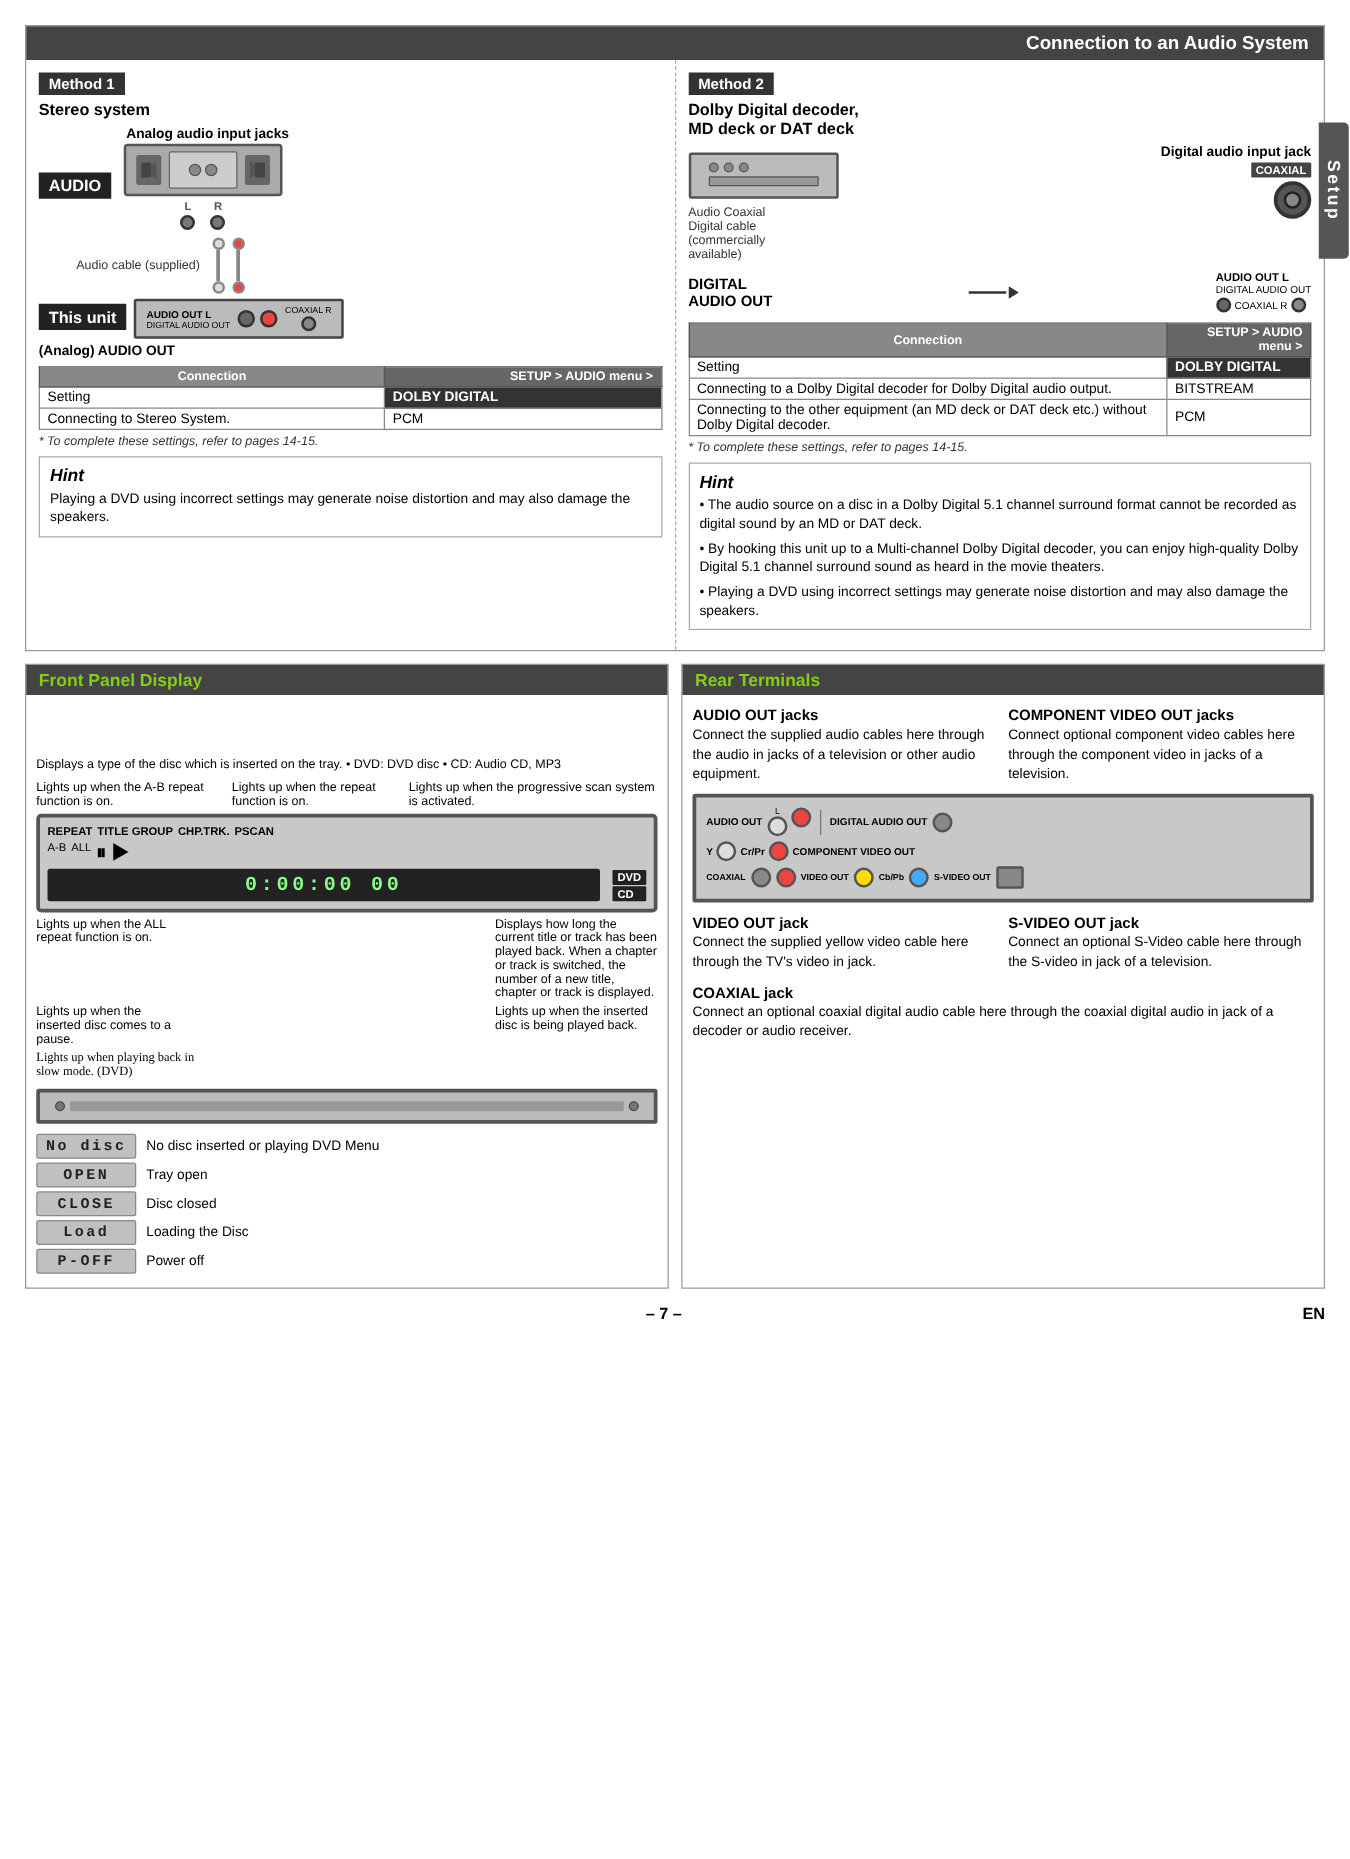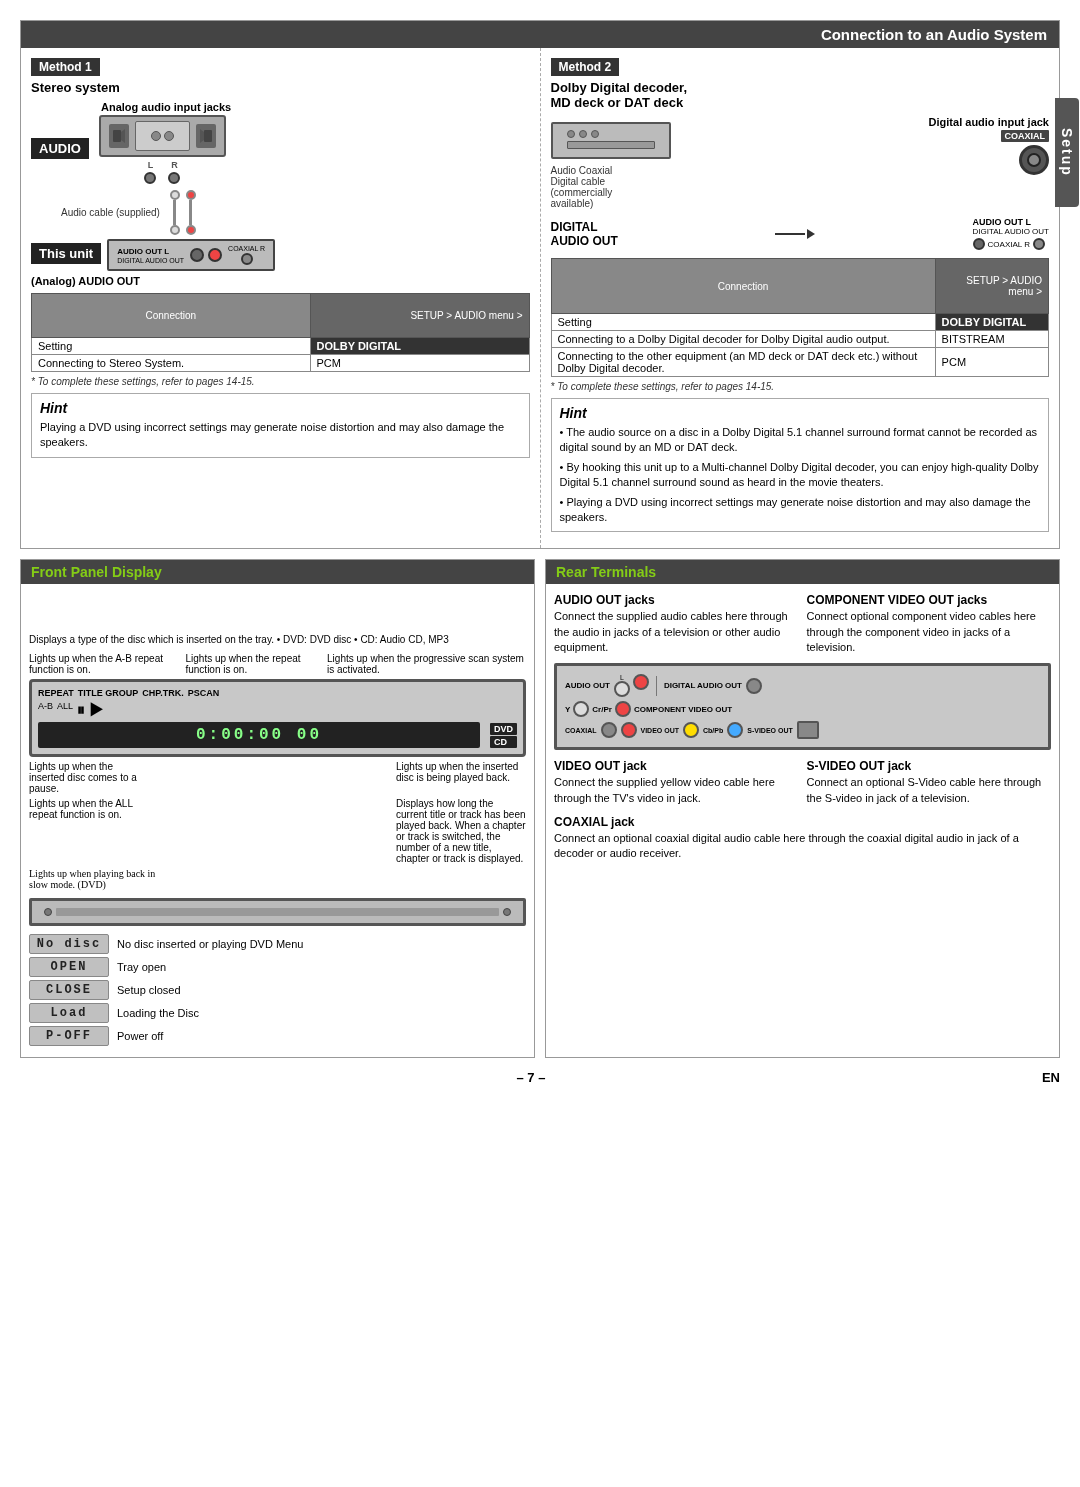--- a/index.html
+++ b/index.html
@@ -86,23 +86,23 @@
       width: 100%;
       border-collapse: collapse;
       border: 1px solid #555;
       font-size: 11px;
       margin: 4px 0;
     }
 
     .settings-table th {
       background: #888;
       color: #fff;
-      padding: 16px 6px;
+      padding: 2px 6px;
       border: 1px solid #555;
-      font-weight: normal;
+      font-weight: bold;
       font-size: 10px;
     }
 
     .settings-table td {
       padding: 2px 6px;
       border: 1px solid #888;
     }
 
     .settings-highlight {
       background: #333;
@@ -525,27 +525,27 @@
 
             <div class="display-row">
               <div class="segment-display">0:00:00 00</div>
               <div style="display:flex; flex-direction:column; gap:1px; margin-left:6px;">
                 <div class="dvd-label-badge">DVD</div>
                 <div class="cd-label-badge">CD</div>
               </div>
             </div>
           </div>
 
+          <div style="display:flex; justify-content:space-between; font-size:10px; margin-top:4px; flex-wrap:wrap; gap:4px;">
+            <div style="max-width:120px;">Lights up when the ALL repeat function is on.</div>
+            <div style="max-width:130px;">Displays how long the current title or track has been played back. When a chapter or track is switched, the number of a new title, chapter or track is displayed.</div>
+          </div>
           <div style="display:flex; justify-content:space-between; font-size:10px; margin-top:4px;">
             <div style="max-width:110px;">Lights up when the inserted disc comes to a pause.</div>
             <div style="max-width:130px;">Lights up when the inserted disc is being played back.</div>
-          </div>
-          <div style="display:flex; justify-content:space-between; font-size:10px; margin-top:4px; flex-wrap:wrap; gap:4px;">
-            <div style="max-width:120px;">Lights up when the ALL repeat function is on.</div>
-            <div style="max-width:130px;">Displays how long the current title or track has been played back. When a chapter or track is switched, the number of a new title, chapter or track is displayed.</div>
           </div>
           <div style="font-size:10px; margin-top:4px; max-width:130px;font-family:Liberation Serif, serif;">Lights up when playing back in slow mode. (DVD)</div>
         </div>
 
         <div style="background:#bbb; border:3px solid #555; border-radius:2px; padding:6px 12px; margin:8px 0; display:flex; align-items:center; gap:8px; height:28px;">
           <div style="display:flex; gap:4px; flex:1;">
             <div style="width:8px; height:8px; border-radius:50%; background:#777; border:1px solid #444;"></div>
             <div style="flex:1; height:8px; background:#999; border-radius:1px;"></div>
             <div style="width:8px; height:8px; border-radius:50%; background:#777; border:1px solid #444;"></div>
           </div>
@@ -557,21 +557,21 @@
               <div style="display: flex; align-items: center; gap: 8px; margin: 3px 0px;">
                 <div style="background: rgb(192, 192, 192); border: 1px solid rgb(136, 136, 136); border-radius: 2px; padding: 2px 6px; font-family: &quot;Courier New&quot;, monospace; font-size: 12px; font-weight: bold; letter-spacing: 2px; color: rgb(34, 34, 34); min-width: 80px; text-align: center;">No disc</div>
                 <div style="font-size: 11px;">No disc inserted or playing DVD Menu</div>
               </div>
               <div style="display: flex; align-items: center; gap: 8px; margin: 3px 0px;">
                 <div style="background: rgb(192, 192, 192); border: 1px solid rgb(136, 136, 136); border-radius: 2px; padding: 2px 6px; font-family: &quot;Courier New&quot;, monospace; font-size: 12px; font-weight: bold; letter-spacing: 2px; color: rgb(34, 34, 34); min-width: 80px; text-align: center;">OPEN</div>
                 <div style="font-size: 11px;">Tray open</div>
               </div>
               <div style="display: flex; align-items: center; gap: 8px; margin: 3px 0px;">
                 <div style="background: rgb(192, 192, 192); border: 1px solid rgb(136, 136, 136); border-radius: 2px; padding: 2px 6px; font-family: &quot;Courier New&quot;, monospace; font-size: 12px; font-weight: bold; letter-spacing: 2px; color: rgb(34, 34, 34); min-width: 80px; text-align: center;">CLOSE</div>
-                <div style="font-size: 11px;">Setup closed</div>
+                <div style="font-size: 11px;">Disc closed</div>
               </div>
               <div style="display: flex; align-items: center; gap: 8px; margin: 3px 0px;">
                 <div style="background: rgb(192, 192, 192); border: 1px solid rgb(136, 136, 136); border-radius: 2px; padding: 2px 6px; font-family: &quot;Courier New&quot;, monospace; font-size: 12px; font-weight: bold; letter-spacing: 2px; color: rgb(34, 34, 34); min-width: 80px; text-align: center;">Load</div>
                 <div style="font-size: 11px;">Loading the Disc</div>
               </div>
               <div style="display: flex; align-items: center; gap: 8px; margin: 3px 0px;">
                 <div style="background: rgb(192, 192, 192); border: 1px solid rgb(136, 136, 136); border-radius: 2px; padding: 2px 6px; font-family: &quot;Courier New&quot;, monospace; font-size: 12px; font-weight: bold; letter-spacing: 2px; color: rgb(34, 34, 34); min-width: 80px; text-align: center;">P-OFF</div>
                 <div style="font-size: 11px;">Power off</div>
               </div>
             </div>

